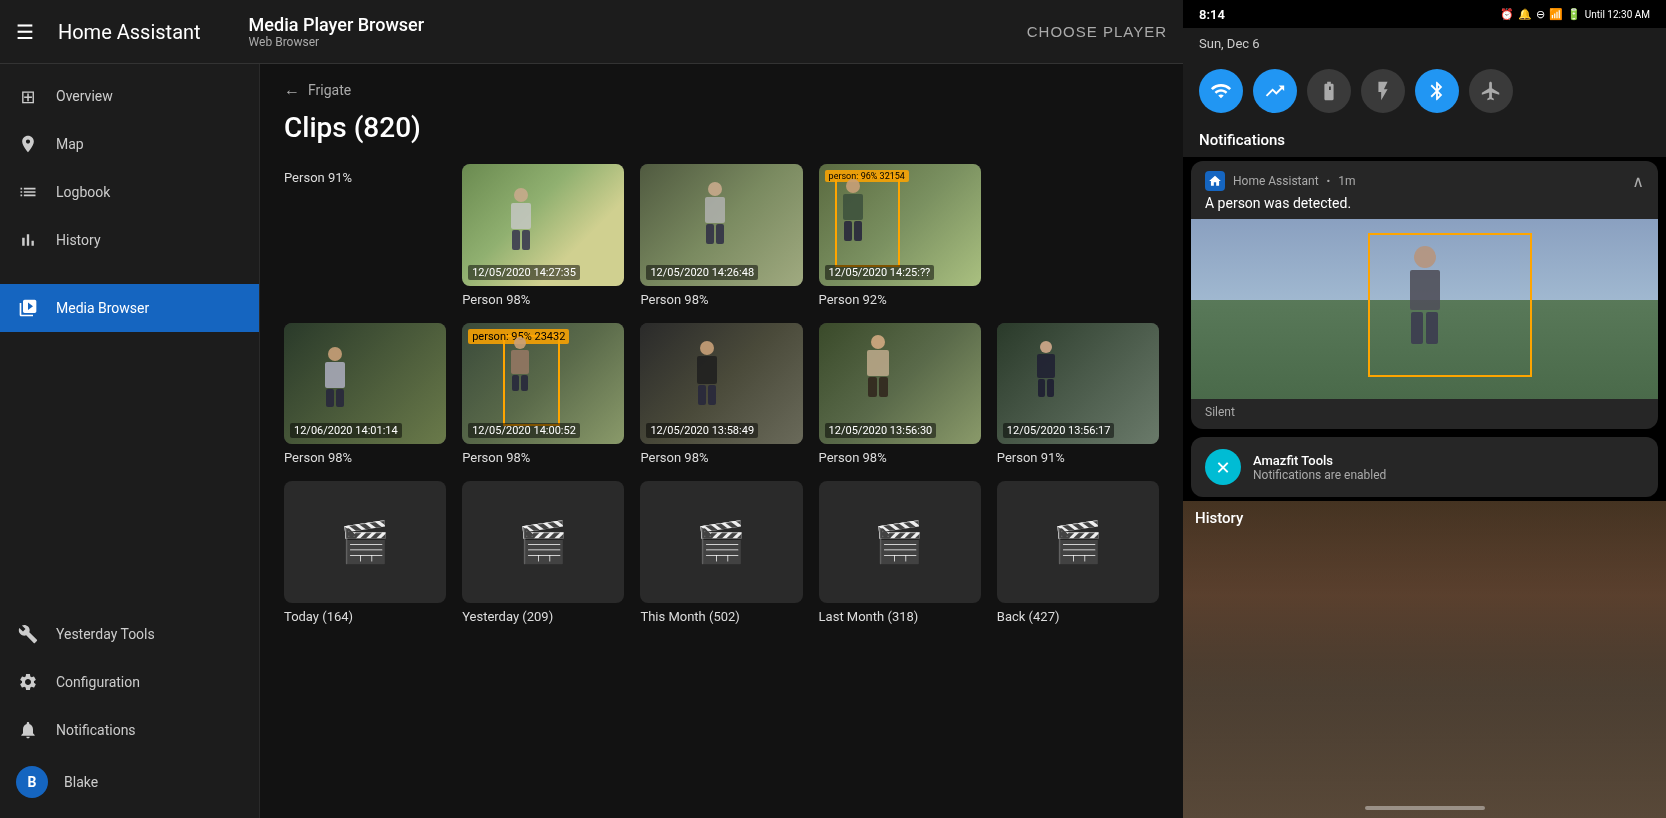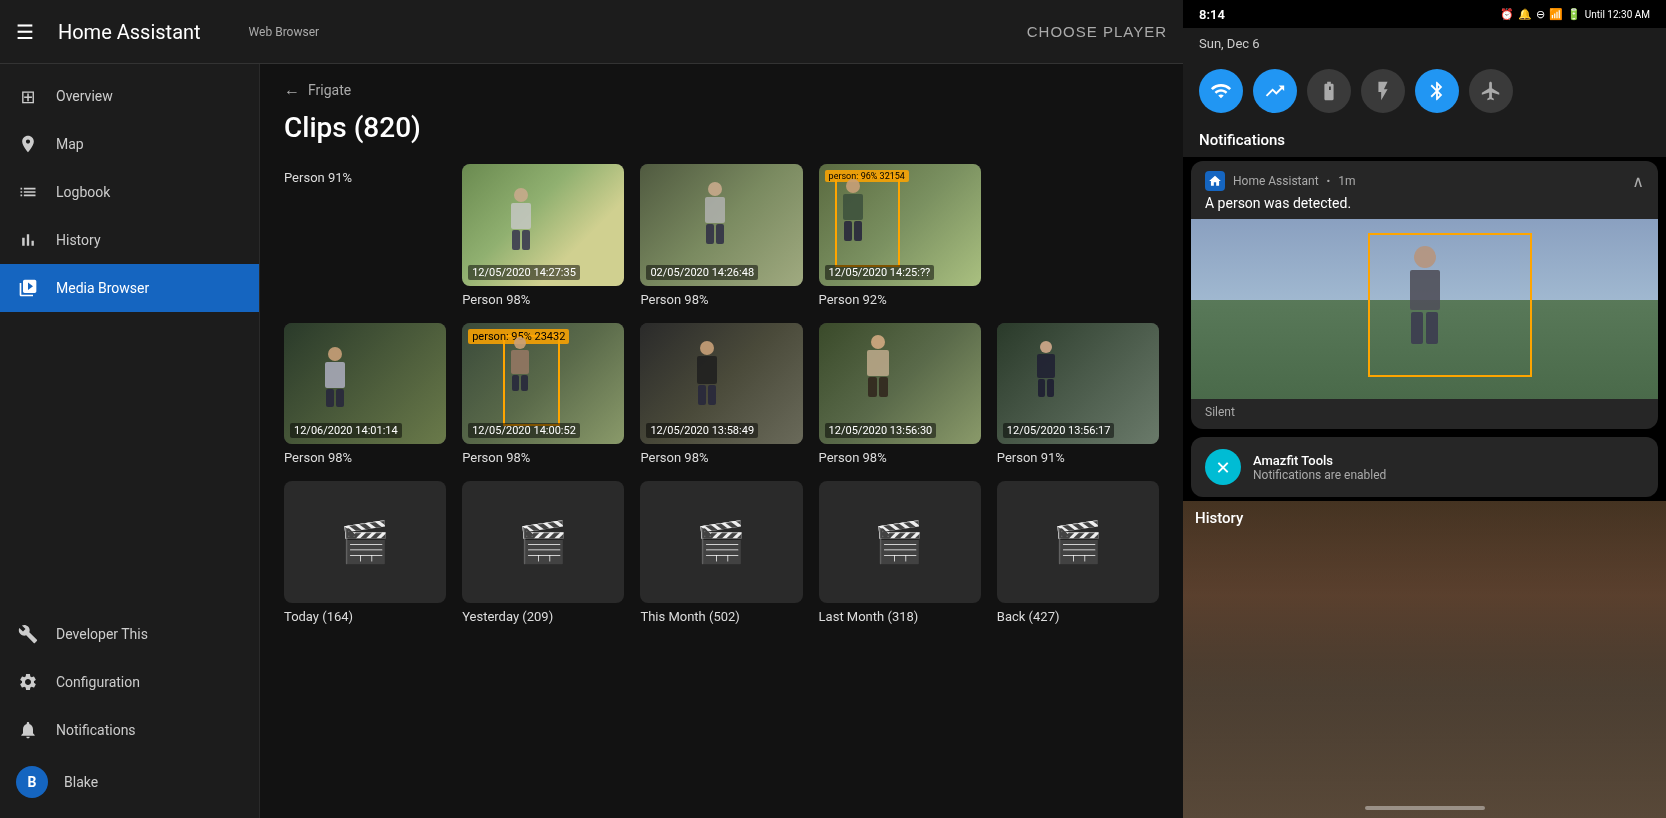--- a/index.html
+++ b/index.html
@@ -91,20 +91,21 @@
       height: 48px;
       cursor: pointer;
       border-radius: 0;
       gap: 16px;
       color: #ccc;
       font-size: 14px;
     }
     .sidebar-item.active {
       background: #1565C0;
       color: #fff;
+      margin-top: 20px;
     }
     .sidebar-icon {
       width: 24px;
       height: 24px;
       display: flex;
       align-items: center;
       justify-content: center;
       flex-shrink: 0;
       font-size: 18px;
     }
@@ -384,20 +385,21 @@
   </style>
 </head>
 <body>
 
 <div class="ha-panel">
 
   <div class="ha-header">
     <span class="ha-menu-icon">☰</span>
     <span class="ha-title">Home Assistant</span>
     <div class="ha-center-title">
+      <div class="main-title">Media Player Browser</div>
       <div class="sub-title">Web Browser</div>
     </div>
     <button class="choose-player-btn">CHOOSE PLAYER</button>
   </div>
 
   <div class="ha-body">
 
     <div class="ha-sidebar">
 
       <div class="sidebar-item">
@@ -438,21 +440,21 @@
       </div>
 
       <div class="sidebar-spacer"></div>
 
       <div class="sidebar-item">
         <span class="sidebar-icon">
           <svg width="20" height="20" viewBox="0 0 24 24" fill="currentColor">
               <path d="M22.7 19l-9.1-9.1c.9-2.3.4-5-1.5-6.9-2-2-5-2.4-7.4-1.3L9 6 6 9 1.6 4.7C.4 7.1.9 10.1 2.9 12.1c1.9 1.9 4.6 2.4 6.9 1.5l9.1 9.1c.4.4 1 .4 1.4 0l2.3-2.3c.5-.4.5-1.1.1-1.4z"></path>
             </svg>
         </span>
-        <span>Developer This</span>
+        <span>Yesterday Tools</span>
       </div>
       <div class="sidebar-item">
         <span class="sidebar-icon">
           <svg width="20" height="20" viewBox="0 0 24 24" fill="currentColor">
               <path d="M19.14,12.94c0.04-0.3,0.06-0.61,0.06-0.94c0-0.32-0.02-0.64-0.07-0.94l2.03-1.58c0.18-0.14,0.23-0.41,0.12-0.61 l-1.92-3.32c-0.12-0.22-0.37-0.29-0.59-0.22l-2.39,0.96c-0.5-0.38-1.03-0.7-1.62-0.94L14.4,2.81c-0.04-0.24-0.24-0.41-0.48-0.41 h-3.84c-0.24,0-0.43,0.17-0.47,0.41L9.25,5.35C8.66,5.59,8.12,5.92,7.63,6.29L5.24,5.33c-0.22-0.08-0.47,0-0.59,0.22L2.74,8.87 C2.62,9.08,2.66,9.34,2.86,9.48l2.03,1.58C4.84,11.36,4.8,11.69,4.8,12s0.02,0.64,0.07,0.94l-2.03,1.58 c-0.18,0.14-0.23,0.41-0.12,0.61l1.92,3.32c0.12,0.22,0.37,0.29,0.59,0.22l2.39-0.96c0.5,0.38,1.03,0.7,1.62,0.94l0.36,2.54 c0.05,0.24,0.24,0.41,0.48,0.41h3.84c0.24,0,0.44-0.17,0.47-0.41l0.36-2.54c0.59-0.24,1.13-0.56,1.62-0.94l2.39,0.96 c0.22,0.08,0.47,0,0.59-0.22l1.92-3.32c0.12-0.22,0.07-0.47-0.12-0.61L19.14,12.94z M12,15.6c-1.98,0-3.6-1.62-3.6-3.6 s1.62-3.6,3.6-3.6s3.6,1.62,3.6,3.6S13.98,15.6,12,15.6z"></path>
             </svg>
         </span>
         <span>Configuration</span>
       </div>
       <div class="sidebar-item">
@@ -505,21 +507,21 @@
           <div class="clip-thumb has-image">
             <div class="cam-bg cam3"></div>
             <div style="position:absolute;top:15%;left:40%;display:flex;flex-direction:column;align-items:center;">
               <div style="width:14px;height:14px;border-radius:50%;background:rgba(200,170,140,0.9);"></div>
               <div style="width:20px;height:26px;background:rgba(180,180,180,0.8);border-radius:2px;margin-top:1px;"></div>
               <div style="display:flex;gap:2px;margin-top:1px;">
                 <div style="width:8px;height:20px;background:rgba(50,50,70,0.9);border-radius:2px;"></div>
                 <div style="width:8px;height:20px;background:rgba(50,50,70,0.9);border-radius:2px;"></div>
               </div>
             </div>
-            <div class="clip-timestamp">02/05/2020 14:26:48</div>
+            <div class="clip-timestamp">12/05/2020 14:26:48</div>
           </div>
           <div class="clip-label">Person 98%</div>
         </div>
 
 
         <div class="clip-item">
           <div class="clip-thumb has-image">
             <div class="cam-bg cam5"></div>
             <div style="position:absolute;border:2px solid #FFA500;top:10%;left:10%;width:40%;height:75%;"></div>
             <div style="position:absolute;top:6px;left:6px;background:rgba(255,165,0,0.85);color:#000;font-size:9px;padding:1px 4px;border-radius:2px;">person: 96% 32154</div>

